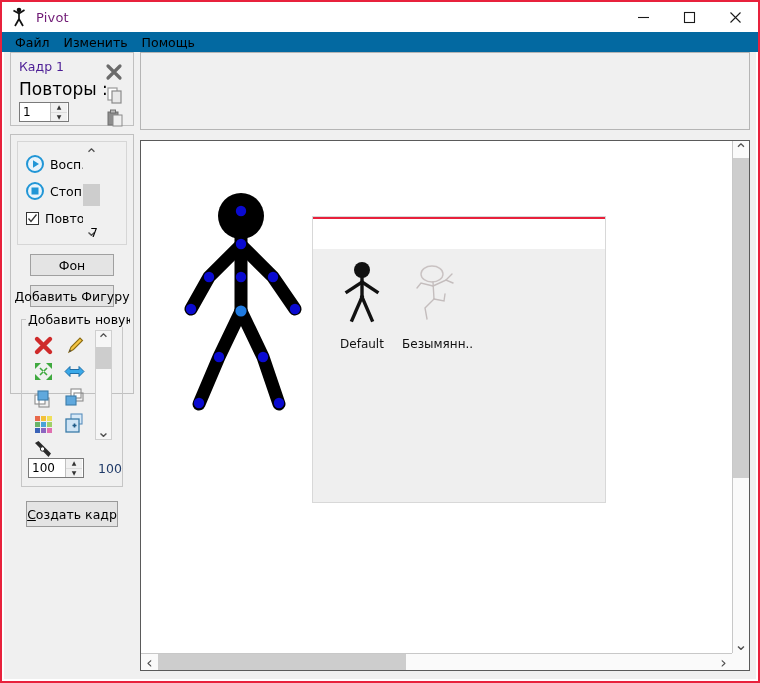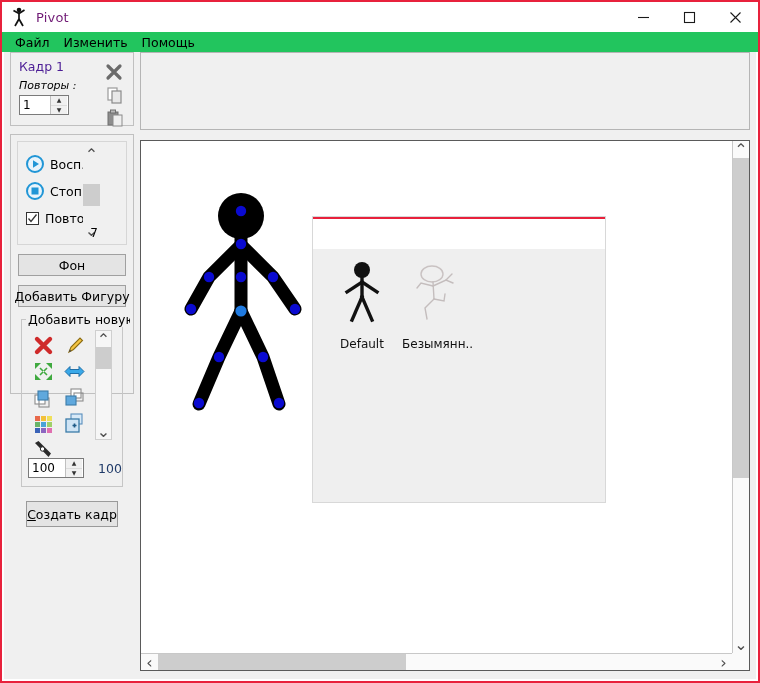--- a/index.html
+++ b/index.html
@@ -42,21 +42,21 @@
     display:flex; align-items:center; justify-content:center;
     background: transparent;
     border: none;
     cursor: default;
   }
   .winbtn svg { display:block; }
 
   
   #menubar {
     height: 20px;
-    background: #22c55e;
+    background: #0369a1;
     display: flex;
     align-items: center;
     padding-left: 6px;
     font-size: 12.5px;
     color: #000;
   }
   .menu-item { padding: 1px 7px; cursor: default; }
 
   
   #main {
@@ -82,24 +82,23 @@
   
   #frame-box {
     height: 74px;
     padding: 6px 8px;
   }
   #frame-label {
     font-size: 12.5px;
     color: #4c1d95;
   }
   #repeat-label {
-    font-size: 11px;
+    font-size: 17px;
     color: #000;
     margin-top: 5px;
-    font-style: italic;
   }
   .spin-wrap {
     margin-top: 3px;
     width: 50px; height: 20px;
     border: 1px solid #7a7a7a;
     background: #fff;
     display: flex;
     align-items: stretch;
   }
   .spin-wrap input {
@@ -183,21 +182,21 @@
     background: #cdcdcd;
   }
   #speed-val {
     position: absolute;
     right: 28px; top: 84px;
     font-size: 12px;
     color: #000;
   }
 
   .flat-btn {
-    width: 108px; height: 22px;
+    width: 84px; height: 22px;
     margin: 9px auto 0 auto;
     background: #e4e4e4;
     border: 1px solid #a0a0a0;
     display: flex;
     align-items: center;
     justify-content: center;
     font-size: 12.5px;
     color: #000;
     cursor: default;
   }

